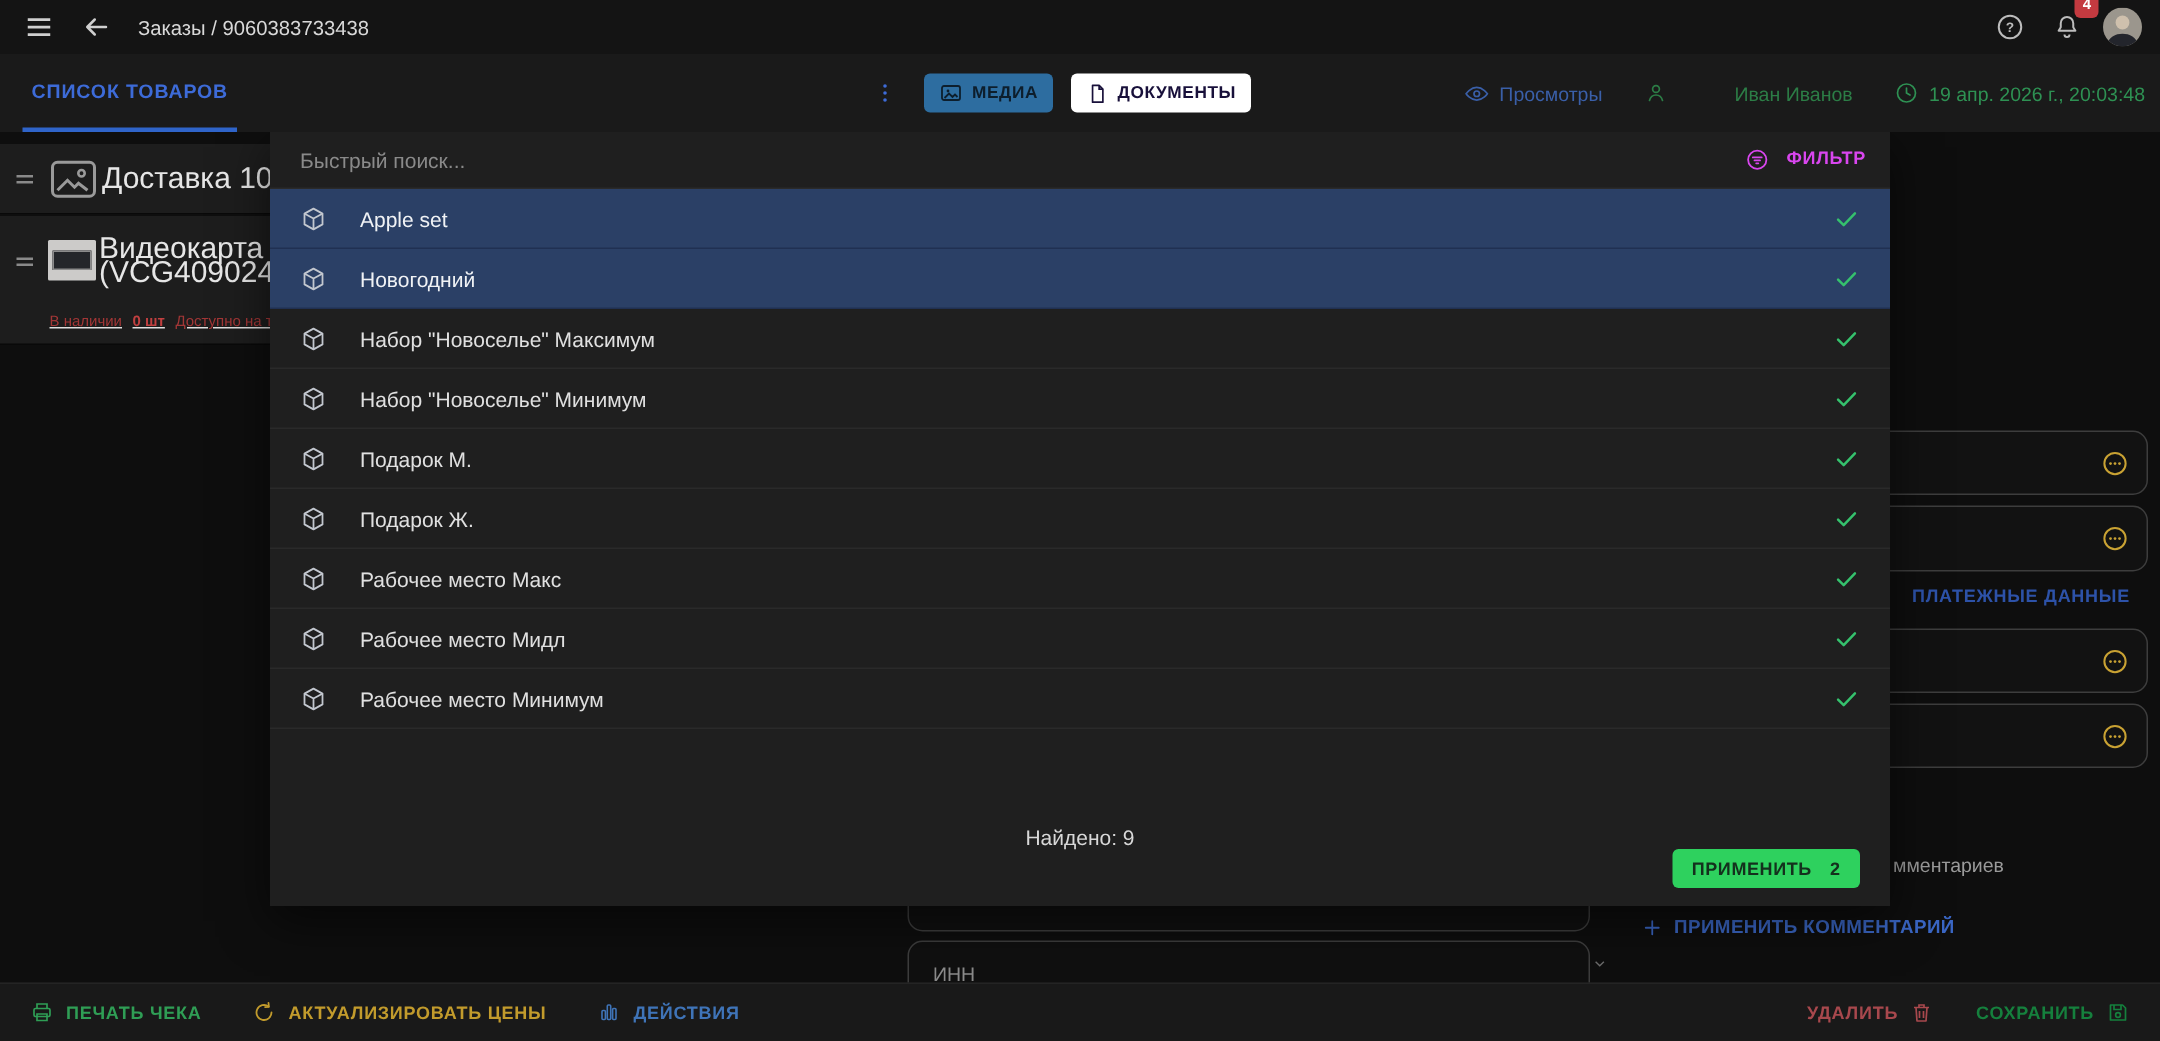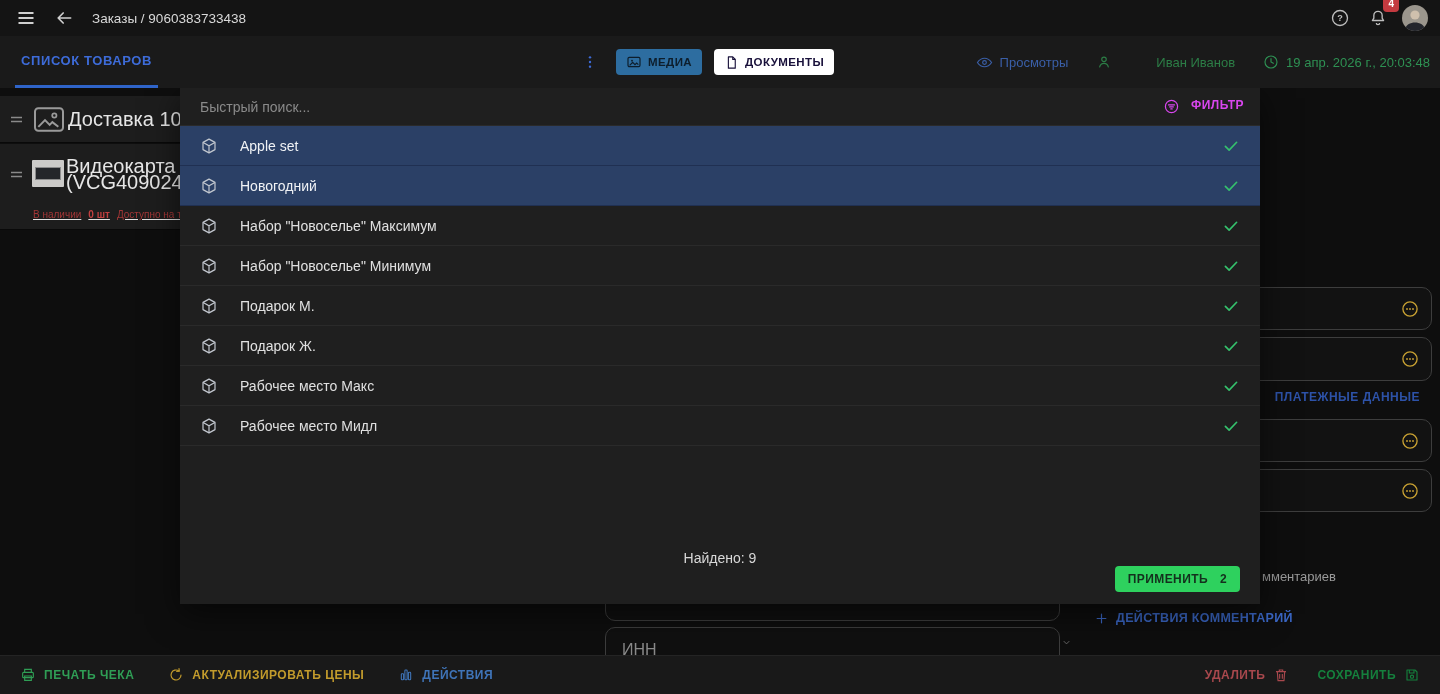--- a/index.html
+++ b/index.html
@@ -85,21 +85,21 @@
   }
   .comments-partial { position:absolute; left:1262px; top:569px; color:#9a9a9a; font-size:13px; z-index:1; }
   .add-comment {
     position:absolute; left:1095px; top:611px; display:flex; align-items:center; gap:8px;
     color:#3a66c4; font-size:12.5px; font-weight:bold; letter-spacing:.3px; z-index:1; cursor:pointer;
   }
   .f-mid-partial { left:605px; top:560px; width:455px; height:61px; background:#101010; }
   .f-inn { left:605px; top:627px; width:455px; height:45px; background:#101010; }
   .f-inn input {
     width:100%; height:100%; background:transparent; border:none; outline:none;
-    padding:0 16px; font-size:16px; color:#fca5a5; font-family:"Liberation Sans", sans-serif;
+    padding:0 16px; font-size:13px; color:#fca5a5; font-family:"Liberation Sans", sans-serif;
   }
   .f-inn input::placeholder { color:#8a8a8a; }
   .mini-caret { position:absolute; left:1061px; top:637px; color:#6b6b6b; z-index:1; }
 
   
   .picker {
     position:absolute; left:180px; top:88px; width:1080px; height:516px;
     background:#1f1f1f; z-index:10; box-shadow:0 10px 30px rgba(0,0,0,.55);
     display:flex; flex-direction:column;
   }
@@ -321,21 +321,21 @@
       </svg>
   </span>
 </div>
 <div class="comments-partial">мментариев</div>
 <div class="add-comment">
   <span class="icon">
     <svg width="13" height="13" viewBox="0 0 24 24">
         <path d="M12 4v16M4 12h16" stroke="currentColor" stroke-width="2.2" fill="none" stroke-linecap="round"></path>
       </svg>
   </span>
-  <span>ДЕЙСТВИЯ КОММЕНТАРИЙ</span>
+  <span>ПРИМЕНИТЬ КОММЕНТАРИЙ</span>
 </div>
 <div class="field f-mid-partial"></div>
 <div class="field f-inn">
   <input placeholder="ИНН" style="">
 </div>
 <span class="mini-caret icon">
   <svg width="11" height="11" viewBox="0 0 24 24">
       <path d="M6 9l6 6 6-6" stroke="currentColor" stroke-width="2" fill="none"></path>
     </svg>
 </span>
@@ -459,20 +459,34 @@
           <path d="M4.2 7.3L12 11.6l7.8-4.3M12 11.6V21" stroke="currentColor" stroke-width="1.6" fill="none"></path>
         </svg>
       </span>
     <span class="row-label">Рабочее место Мидл</span>
     <span class="icon check">
         <svg width="18" height="18" viewBox="0 0 24 24">
           <path d="M4.5 12.5l5 5L19.5 7" stroke="currentColor" stroke-width="2.2" fill="none" stroke-linecap="round" stroke-linejoin="round"></path>
         </svg>
       </span>
   </div>
+  <div class="row">
+    <span class="icon cube">
+        <svg width="18" height="18" viewBox="0 0 24 24">
+          <path d="M12 2.8l8 4.4v9.6l-8 4.4-8-4.4V7.2l8-4.4z" stroke="currentColor" stroke-width="1.6" fill="none" stroke-linejoin="round"></path>
+          <path d="M4.2 7.3L12 11.6l7.8-4.3M12 11.6V21" stroke="currentColor" stroke-width="1.6" fill="none"></path>
+        </svg>
+      </span>
+    <span class="row-label">Рабочее место Минимум</span>
+    <span class="icon check">
+        <svg width="18" height="18" viewBox="0 0 24 24">
+          <path d="M4.5 12.5l5 5L19.5 7" stroke="currentColor" stroke-width="2.2" fill="none" stroke-linecap="round" stroke-linejoin="round"></path>
+        </svg>
+      </span>
+  </div>
 
   <div class="picker-footer">
     <span class="found">Найдено: 9</span>
     <span class="apply-btn">
       <span>ПРИМЕНИТЬ</span>
       <span class="apply-count">2</span>
     </span>
   </div>
 </div>
 

